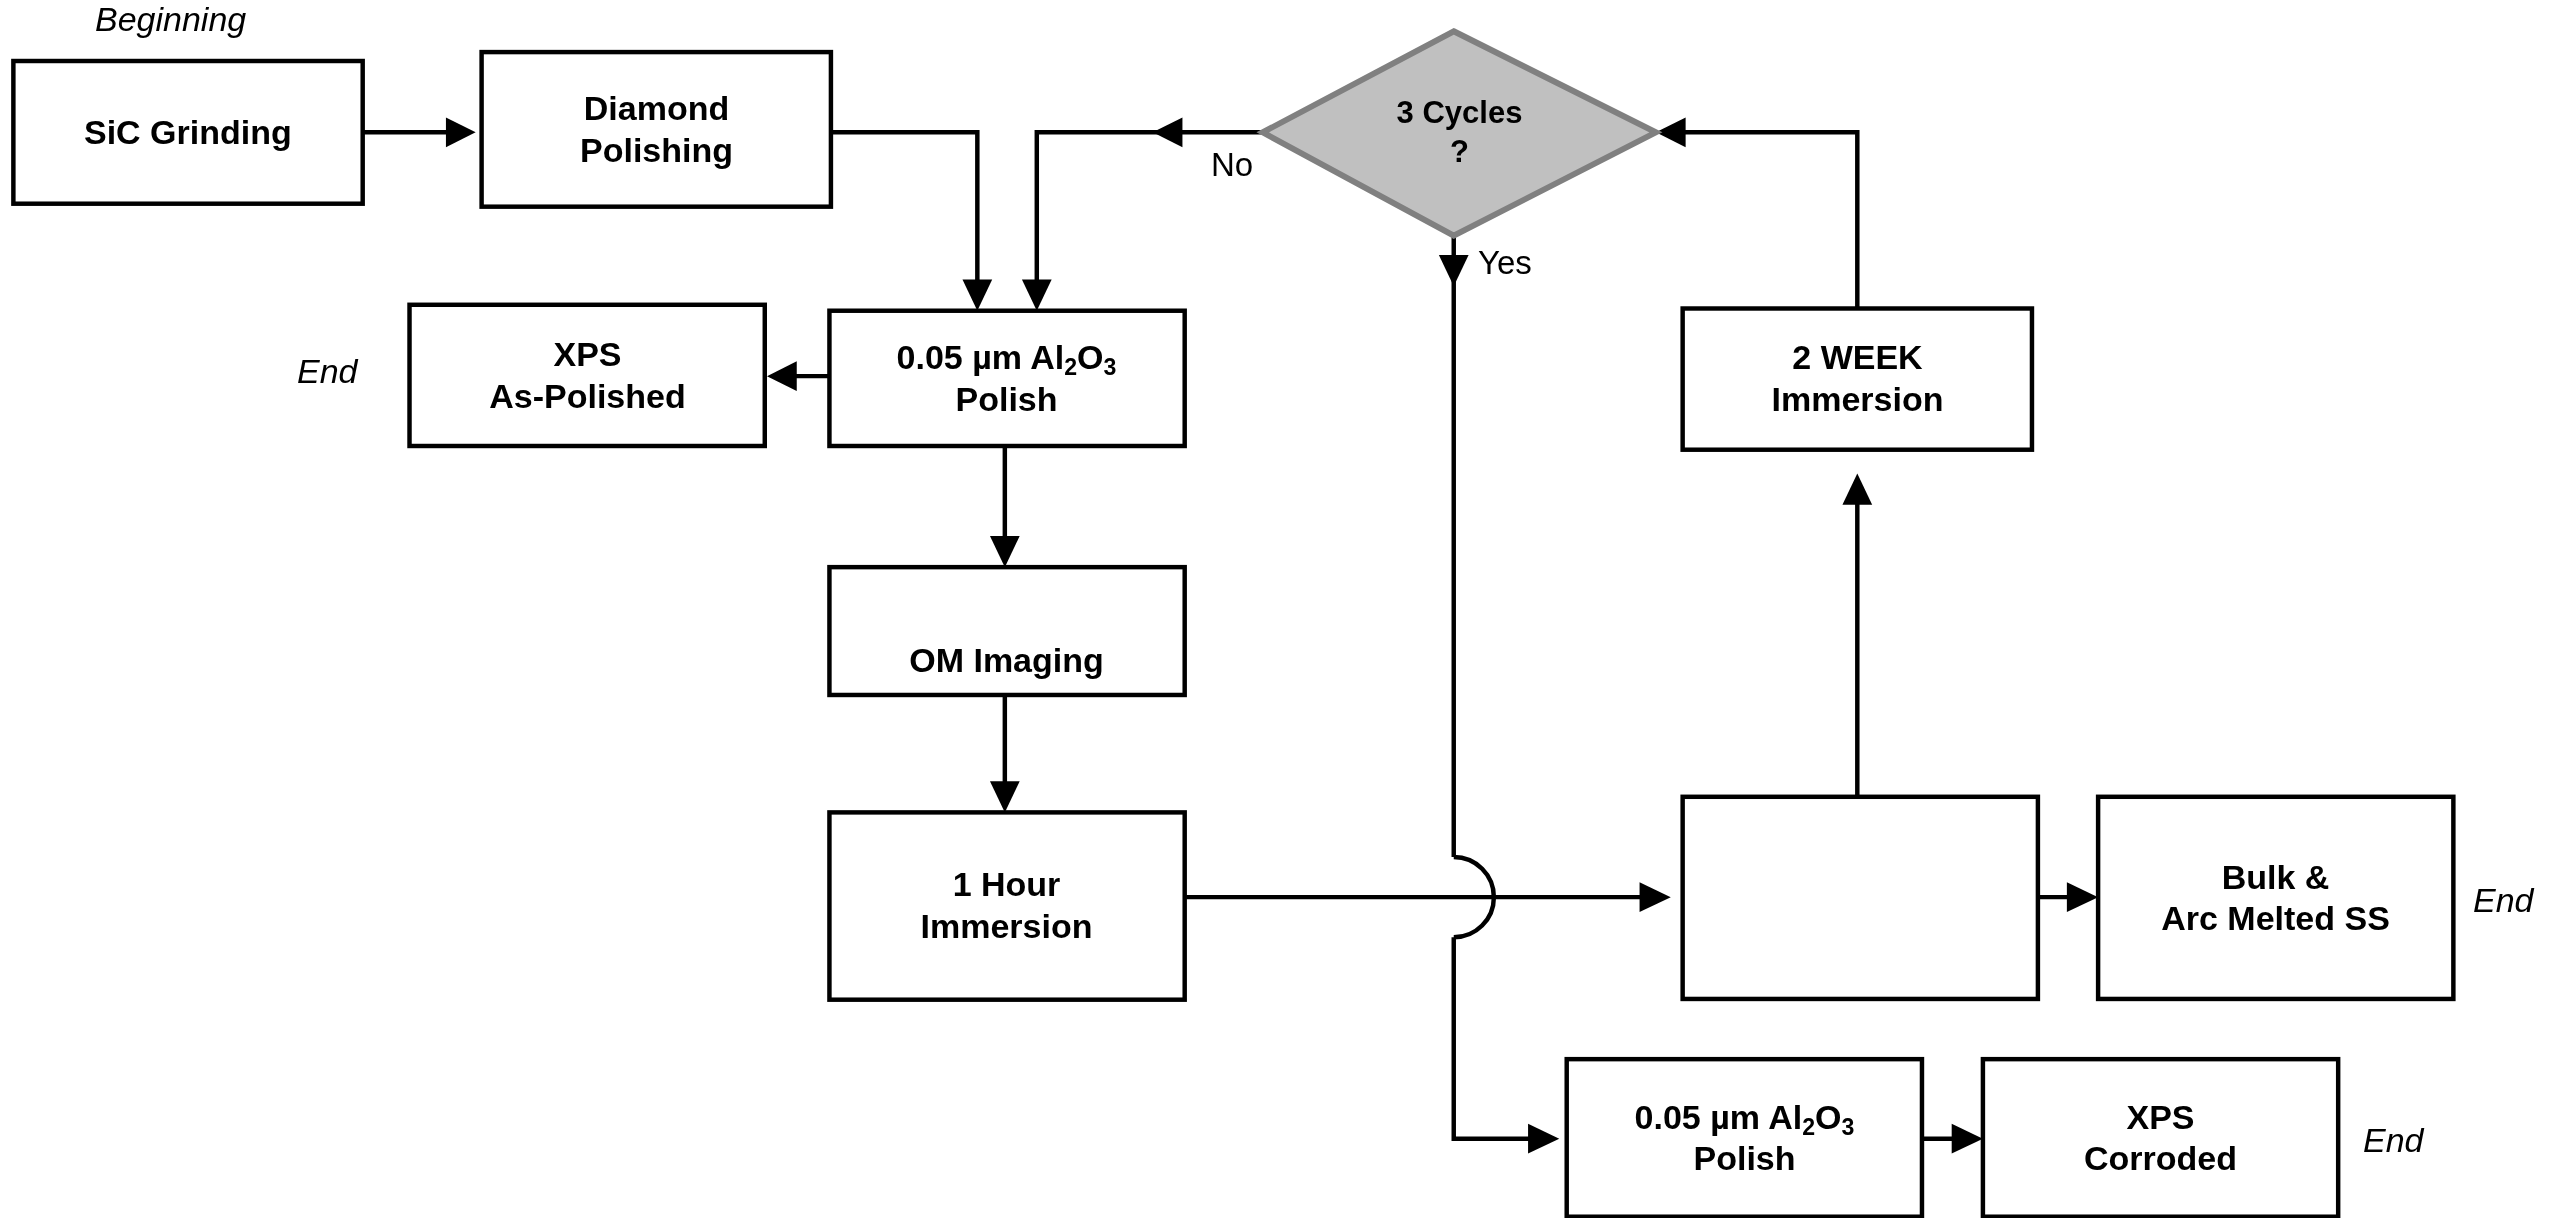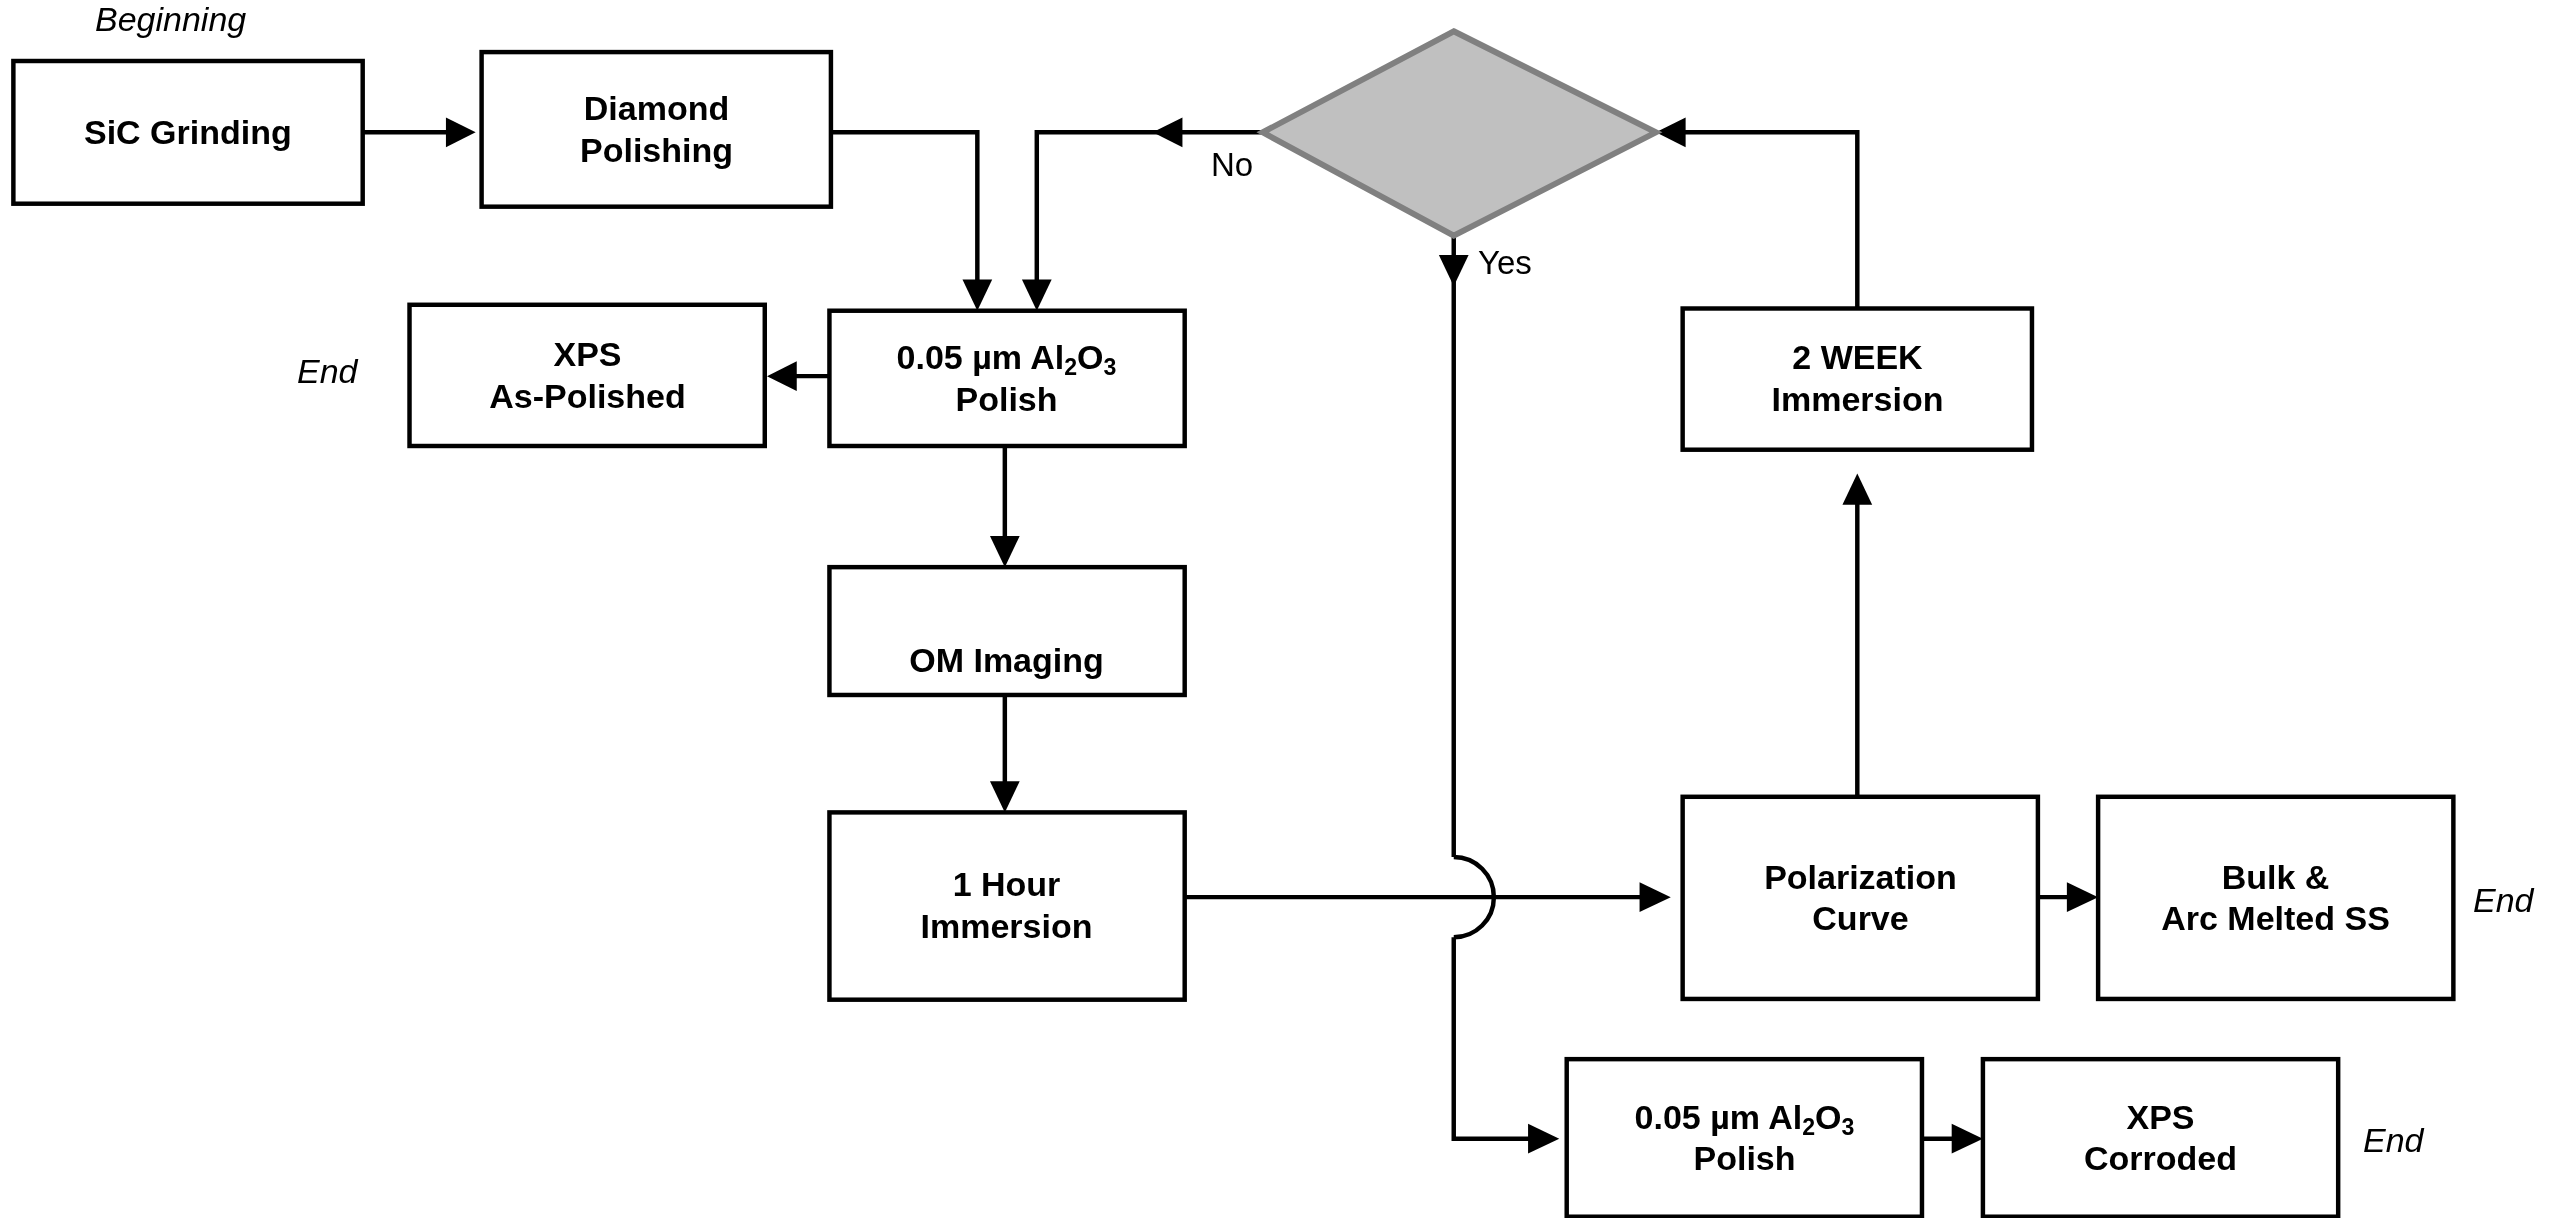--- a/index.html
+++ b/index.html
@@ -211,34 +211,34 @@
 
   <div class="node-label" style="left:829px; top:597px; width:355px; height:128px;">
     <span class="ln">OM Imaging</span>
   </div>
 
   <div class="node-label" style="left:829px; top:812px; width:355px; height:187px;">
     <span class="ln">1 Hour</span>
     <span class="ln">Immersion</span>
   </div>
 
+  <div class="diamond-label" style="left:1263px; top:31px; width:393px; height:204px;">
+    <span class="ln">3 Cycles</span>
+    <span class="ln">?</span>
+  </div>
 
   <div class="edge-label" style="left:1211px; top:140px;margin-top:6px;">No</div>
 
   <div class="edge-label" style="left:1478px; top:244px;">Yes</div>
 
   <div class="node-label" style="left:1683px; top:308px; width:349px; height:141px;">
     <span class="ln">2 WEEK</span>
     <span class="ln">Immersion</span>
   </div>
 
-  <div class="node-label" style="left:1683px; top:797px; width:355px; height:202px;">
-    <span class="ln">Polarization</span>
-    <span class="ln">Curve</span>
-  </div>
 
   <div class="node-label" style="left:2098px; top:797px; width:355px; height:202px;">
     <span class="ln">Bulk &amp;</span>
     <span class="ln">Arc Melted SS</span>
   </div>
 
   <div class="marker-label" style="left:2473px; top:881px;">End</div>
 
   <div class="node-label" style="left:1567px; top:1059px; width:355px; height:158px;">
     <span class="ln"><span>0.05 µm Al</span><sub>2</sub><span>O</span><sub>3</sub></span>

